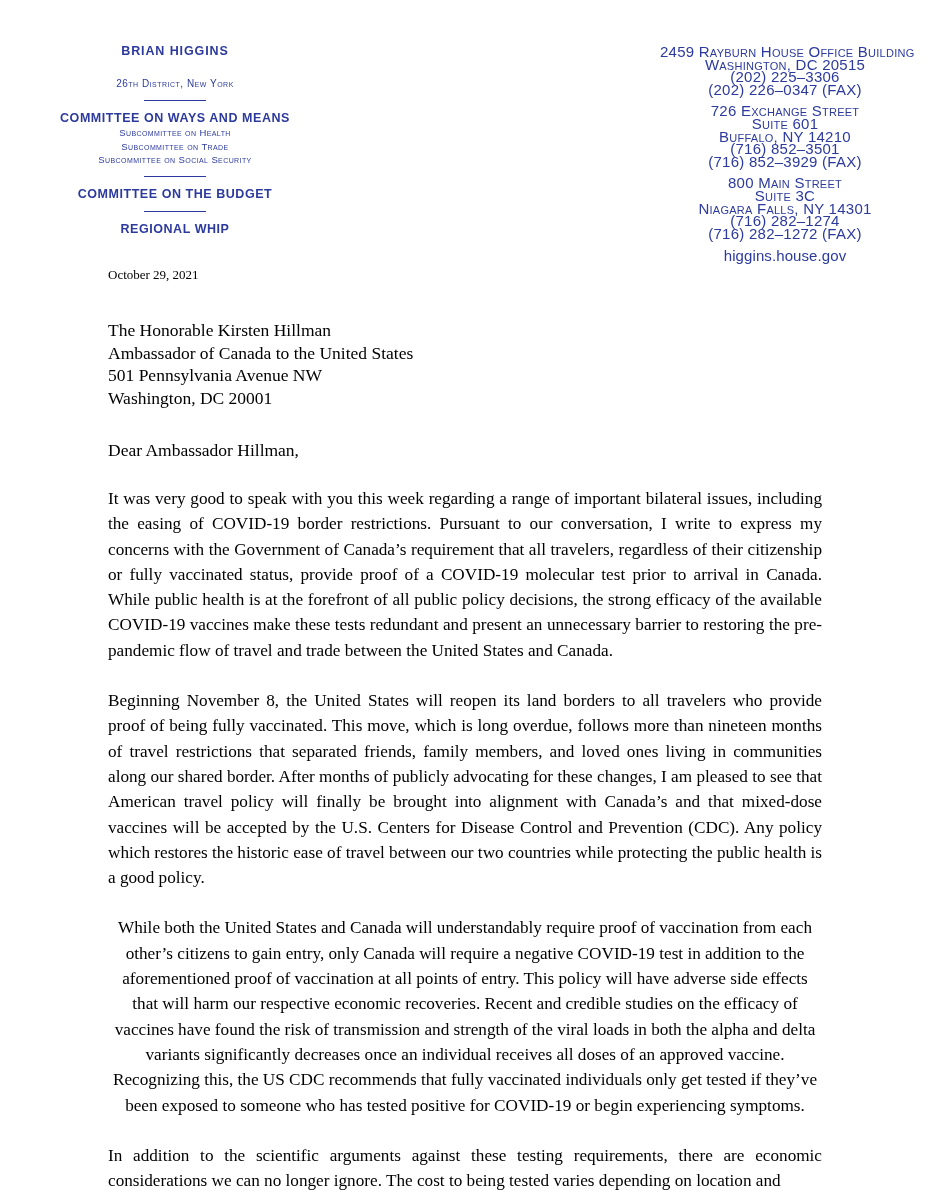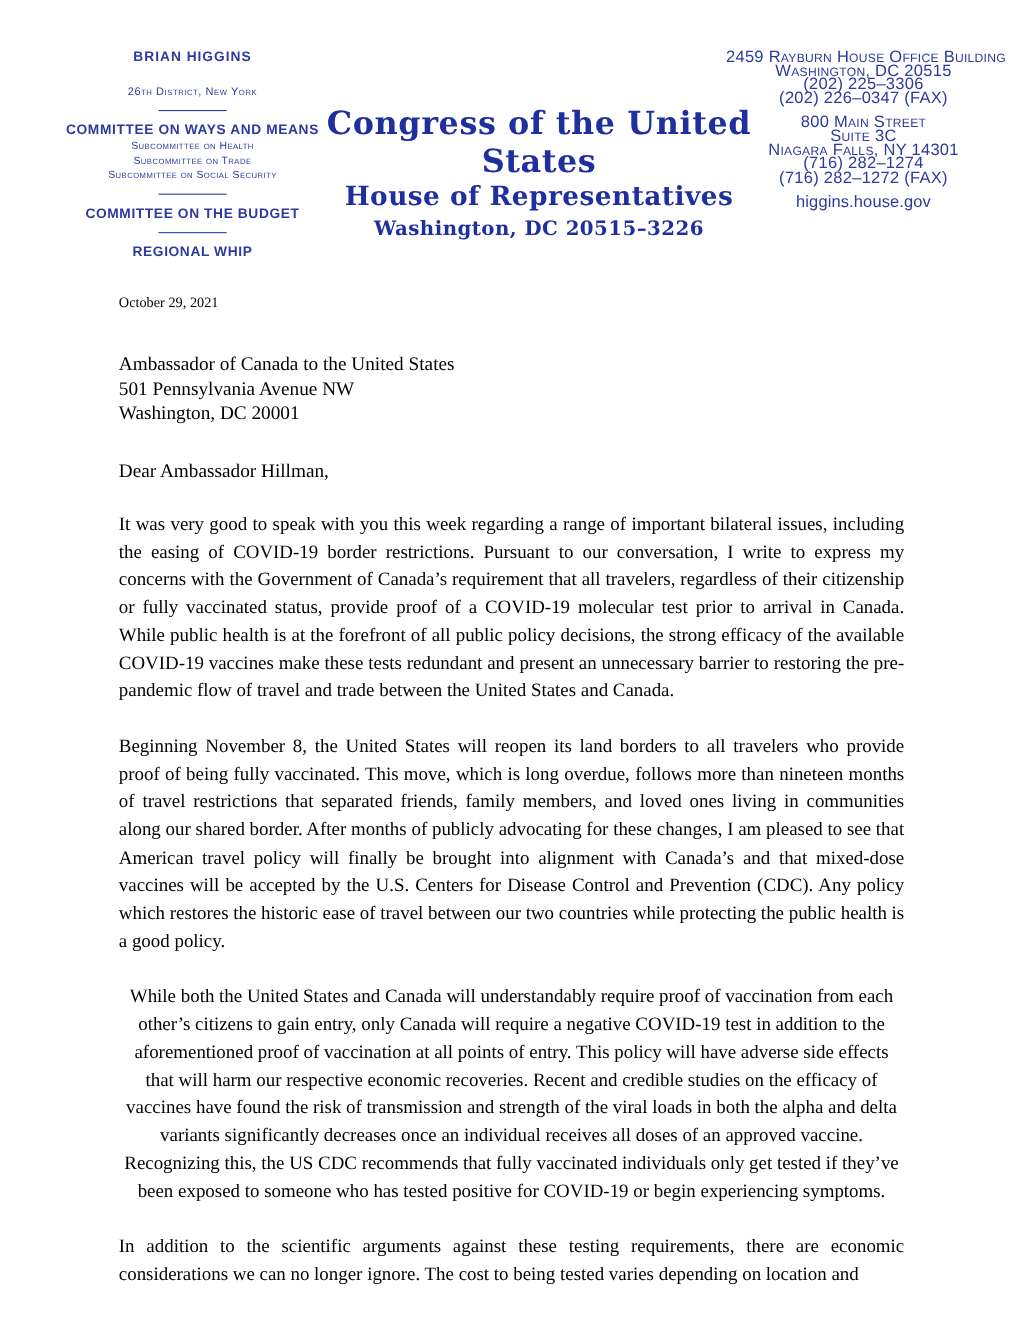--- a/index.html
+++ b/index.html
@@ -191,53 +191,56 @@
       <div class="lh-committee">COMMITTEE ON WAYS AND MEANS</div>
       <div class="lh-sub">Subcommittee on Health</div>
       <div class="lh-sub">Subcommittee on Trade</div>
       <div class="lh-sub">Subcommittee on Social Security</div>
       <div class="lh-rule"></div>
       <div class="lh-committee">COMMITTEE ON THE BUDGET</div>
       <div class="lh-rule"></div>
       <div class="lh-role">REGIONAL WHIP</div>
     </div>
 
-    <div class="lh-center">
-      <div class="mast-1">Congress of the United States</div>
-      <div class="mast-2">House of Representatives</div>
-      <div class="mast-3">Washington, DC 20515–3226</div>
-    </div>
 
     <div class="lh-right">
 
       <div class="addr-block">
         <div class="addr-line">2459 Rayburn House Office Building</div>
         <div class="addr-line">Washington, DC 20515</div>
         <div class="addr-line num">(202) 225–3306</div>
         <div class="addr-line num">(202) 226–0347 (FAX)</div>
       </div>
 
+      <div class="addr-block">
+        <div class="addr-line">726 Exchange Street</div>
+        <div class="addr-line">Suite 601</div>
+        <div class="addr-line">Buffalo, NY 14210</div>
+        <div class="addr-line num">(716) 852–3501</div>
+        <div class="addr-line num">(716) 852–3929 (FAX)</div>
+      </div>
 
       <div class="addr-block">
         <div class="addr-line">800 Main Street</div>
         <div class="addr-line">Suite 3C</div>
         <div class="addr-line">Niagara Falls, NY 14301</div>
         <div class="addr-line num">(716) 282–1274</div>
         <div class="addr-line num">(716) 282–1272 (FAX)</div>
       </div>
 
       <div class="addr-web">higgins.house.gov</div>
     </div>
   </div>
 
   <div class="letter">
 
     <div class="date">October 29, 2021</div>
 
     <div class="recipient">
+      <div>The Honorable Kirsten Hillman</div>
       <div>Ambassador of Canada to the United States</div>
       <div>501 Pennsylvania Avenue NW</div>
       <div>Washington, DC 20001</div>
     </div>
 
     <div class="salutation">Dear Ambassador Hillman,</div>
 
     <p class="para">It was very good to speak with you this week regarding a range of important bilateral issues, including the easing of COVID-19 border restrictions.  Pursuant to our conversation, I write to express my concerns with the Government of Canada’s requirement that all travelers, regardless of their citizenship or fully vaccinated status, provide proof of a COVID-19 molecular test prior to arrival in Canada. While public health is at the forefront of all public policy decisions, the strong efficacy of the available COVID-19 vaccines make these tests redundant and present an unnecessary barrier to restoring the pre-pandemic flow of travel and trade between the United States and Canada.</p>
     <p class="para">Beginning November 8, the United States will reopen its land borders to all travelers who provide proof of being fully vaccinated. This move, which is long overdue, follows more than nineteen months of travel restrictions that separated friends, family members, and loved ones living in communities along our shared border. After months of publicly advocating for these changes, I am pleased to see that American travel policy will finally be brought into alignment with Canada’s and that mixed-dose vaccines will be accepted by the U.S. Centers for Disease Control and Prevention (CDC). Any policy which restores the historic ease of travel between our two countries while protecting the public health is a good policy.</p>
     <p class="para ragged">While both the United States and Canada will understandably require proof of vaccination from each other’s citizens to gain entry, only Canada will require a negative COVID-19 test in addition to the aforementioned proof of vaccination at all points of entry. This policy will have adverse side effects that will harm our respective economic recoveries. Recent and credible studies on the efficacy of vaccines have found the risk of transmission and strength of the viral loads in both the alpha and delta variants significantly decreases once an individual receives all doses of an approved vaccine. Recognizing this, the US CDC recommends that fully vaccinated individuals only get tested if they’ve been exposed to someone who has tested positive for COVID-19 or begin experiencing symptoms.</p>

